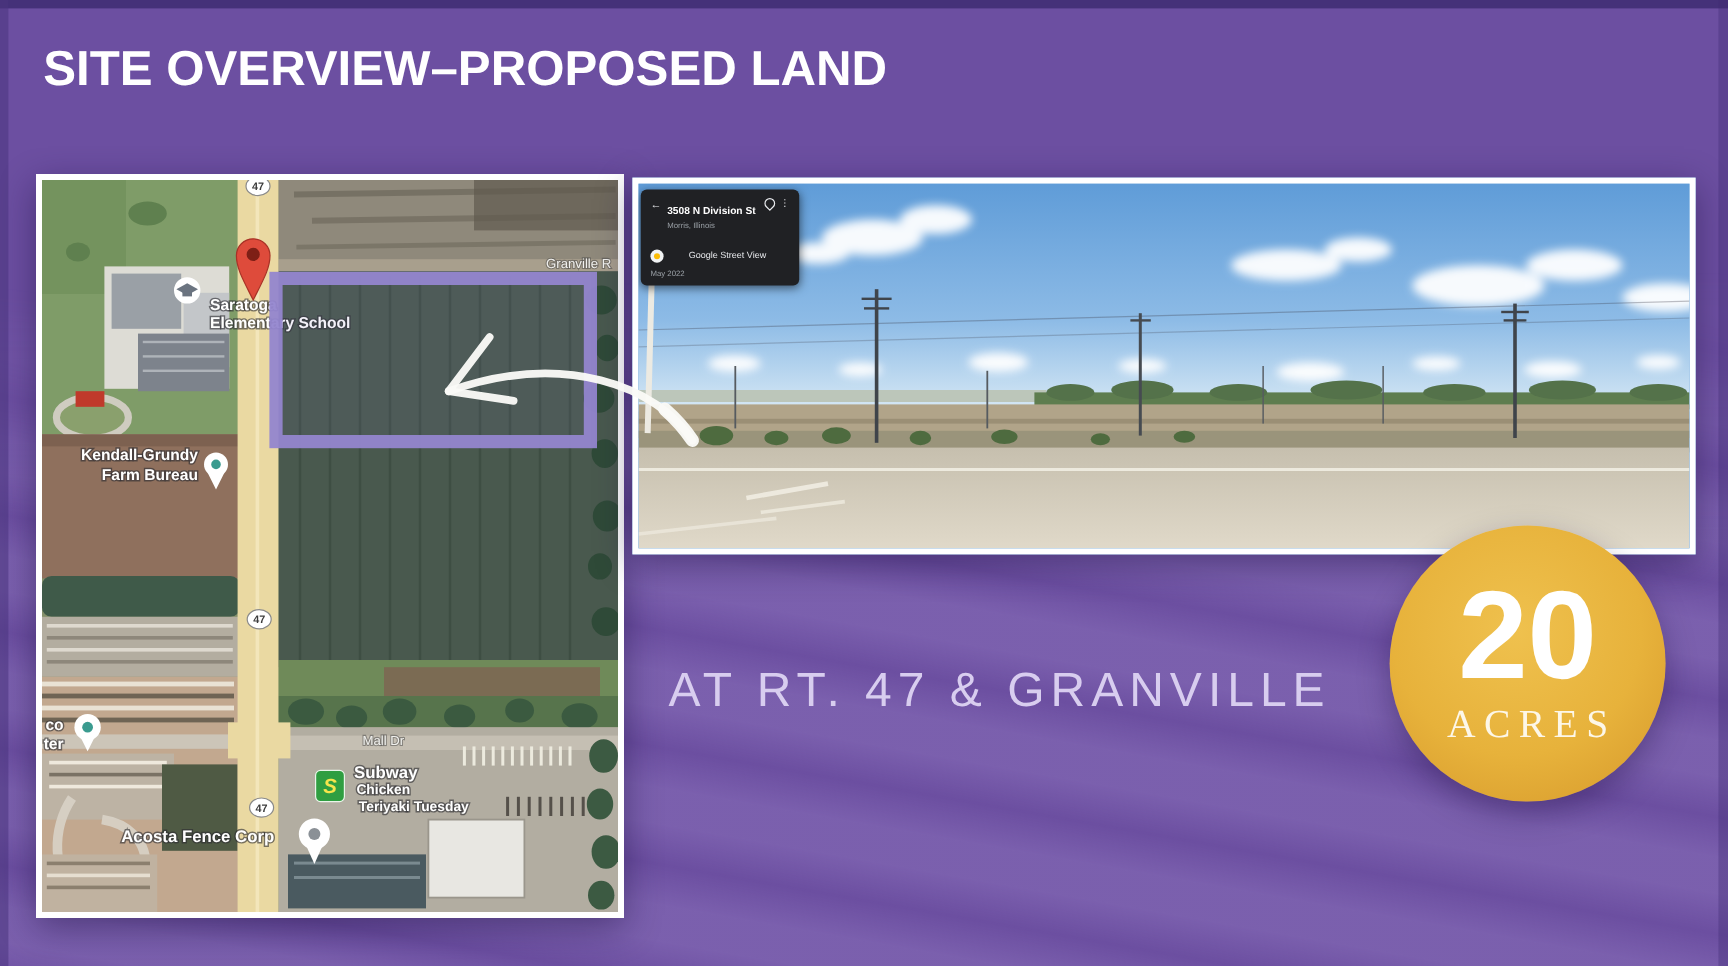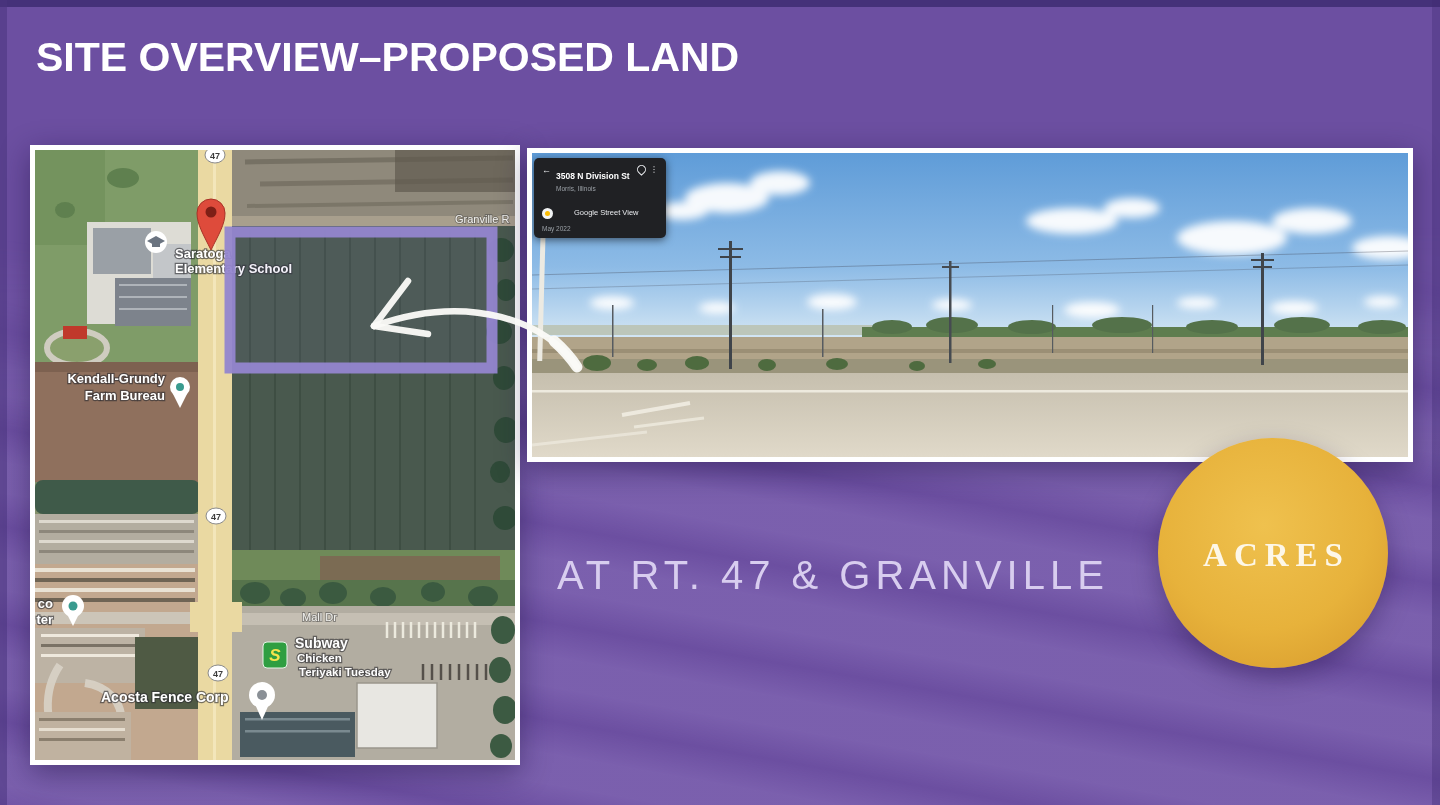--- a/index.html
+++ b/index.html
@@ -78,21 +78,21 @@
     background:radial-gradient(circle at 46% 38%, #EFC14E 0%, #E7B23B 55%, #DCA231 82%, #C08C2B 100%);
     z-index:6;display:flex;flex-direction:column;align-items:center;justify-content:center;
     box-shadow:0 10px 26px rgba(25,10,60,.35);
   }
   .badge-value{
     font-family:"Liberation Sans",sans-serif;font-weight:800;
     font-size:104px;line-height:1;color:#ffffff;margin-top:-6px;
   }
   .badge-unit{
     font-family:"Liberation Serif",serif;font-size:33px;letter-spacing:7px;
-    color:#FDF7E8;margin-top:4px;margin-right:-7px;font-weight:bold;
+    color:#FDF7E8;margin-top:4px;margin-right:-7px;
   }
 </style>
 </head>
 <body>
 
 <div class="bg-stripes"></div>
 <div class="edge-top"></div>
 <div class="edge-left"></div>
 <div class="edge-right"></div>
 
@@ -406,14 +406,15 @@
   <path d="M 577 367 C 569 355, 562 348, 554 341" fill="none" stroke="#fafaf7" stroke-width="11" stroke-linecap="round" opacity=".96"></path>
   <path d="M 374 326 L 408 281" fill="none" stroke="#fafaf7" stroke-width="6.5" stroke-linecap="round" opacity=".96"></path>
   <path d="M 374 326 L 428 334" fill="none" stroke="#fafaf7" stroke-width="6.5" stroke-linecap="round" opacity=".96"></path>
 </svg>
 
 <div class="location-text">
   <div>AT RT. 47 &amp; GRANVILLE</div>
 </div>
 
 <div class="badge">
+  <div class="badge-value">20</div>
   <div class="badge-unit">ACRES</div>
 </div>
 
 </body></html>

